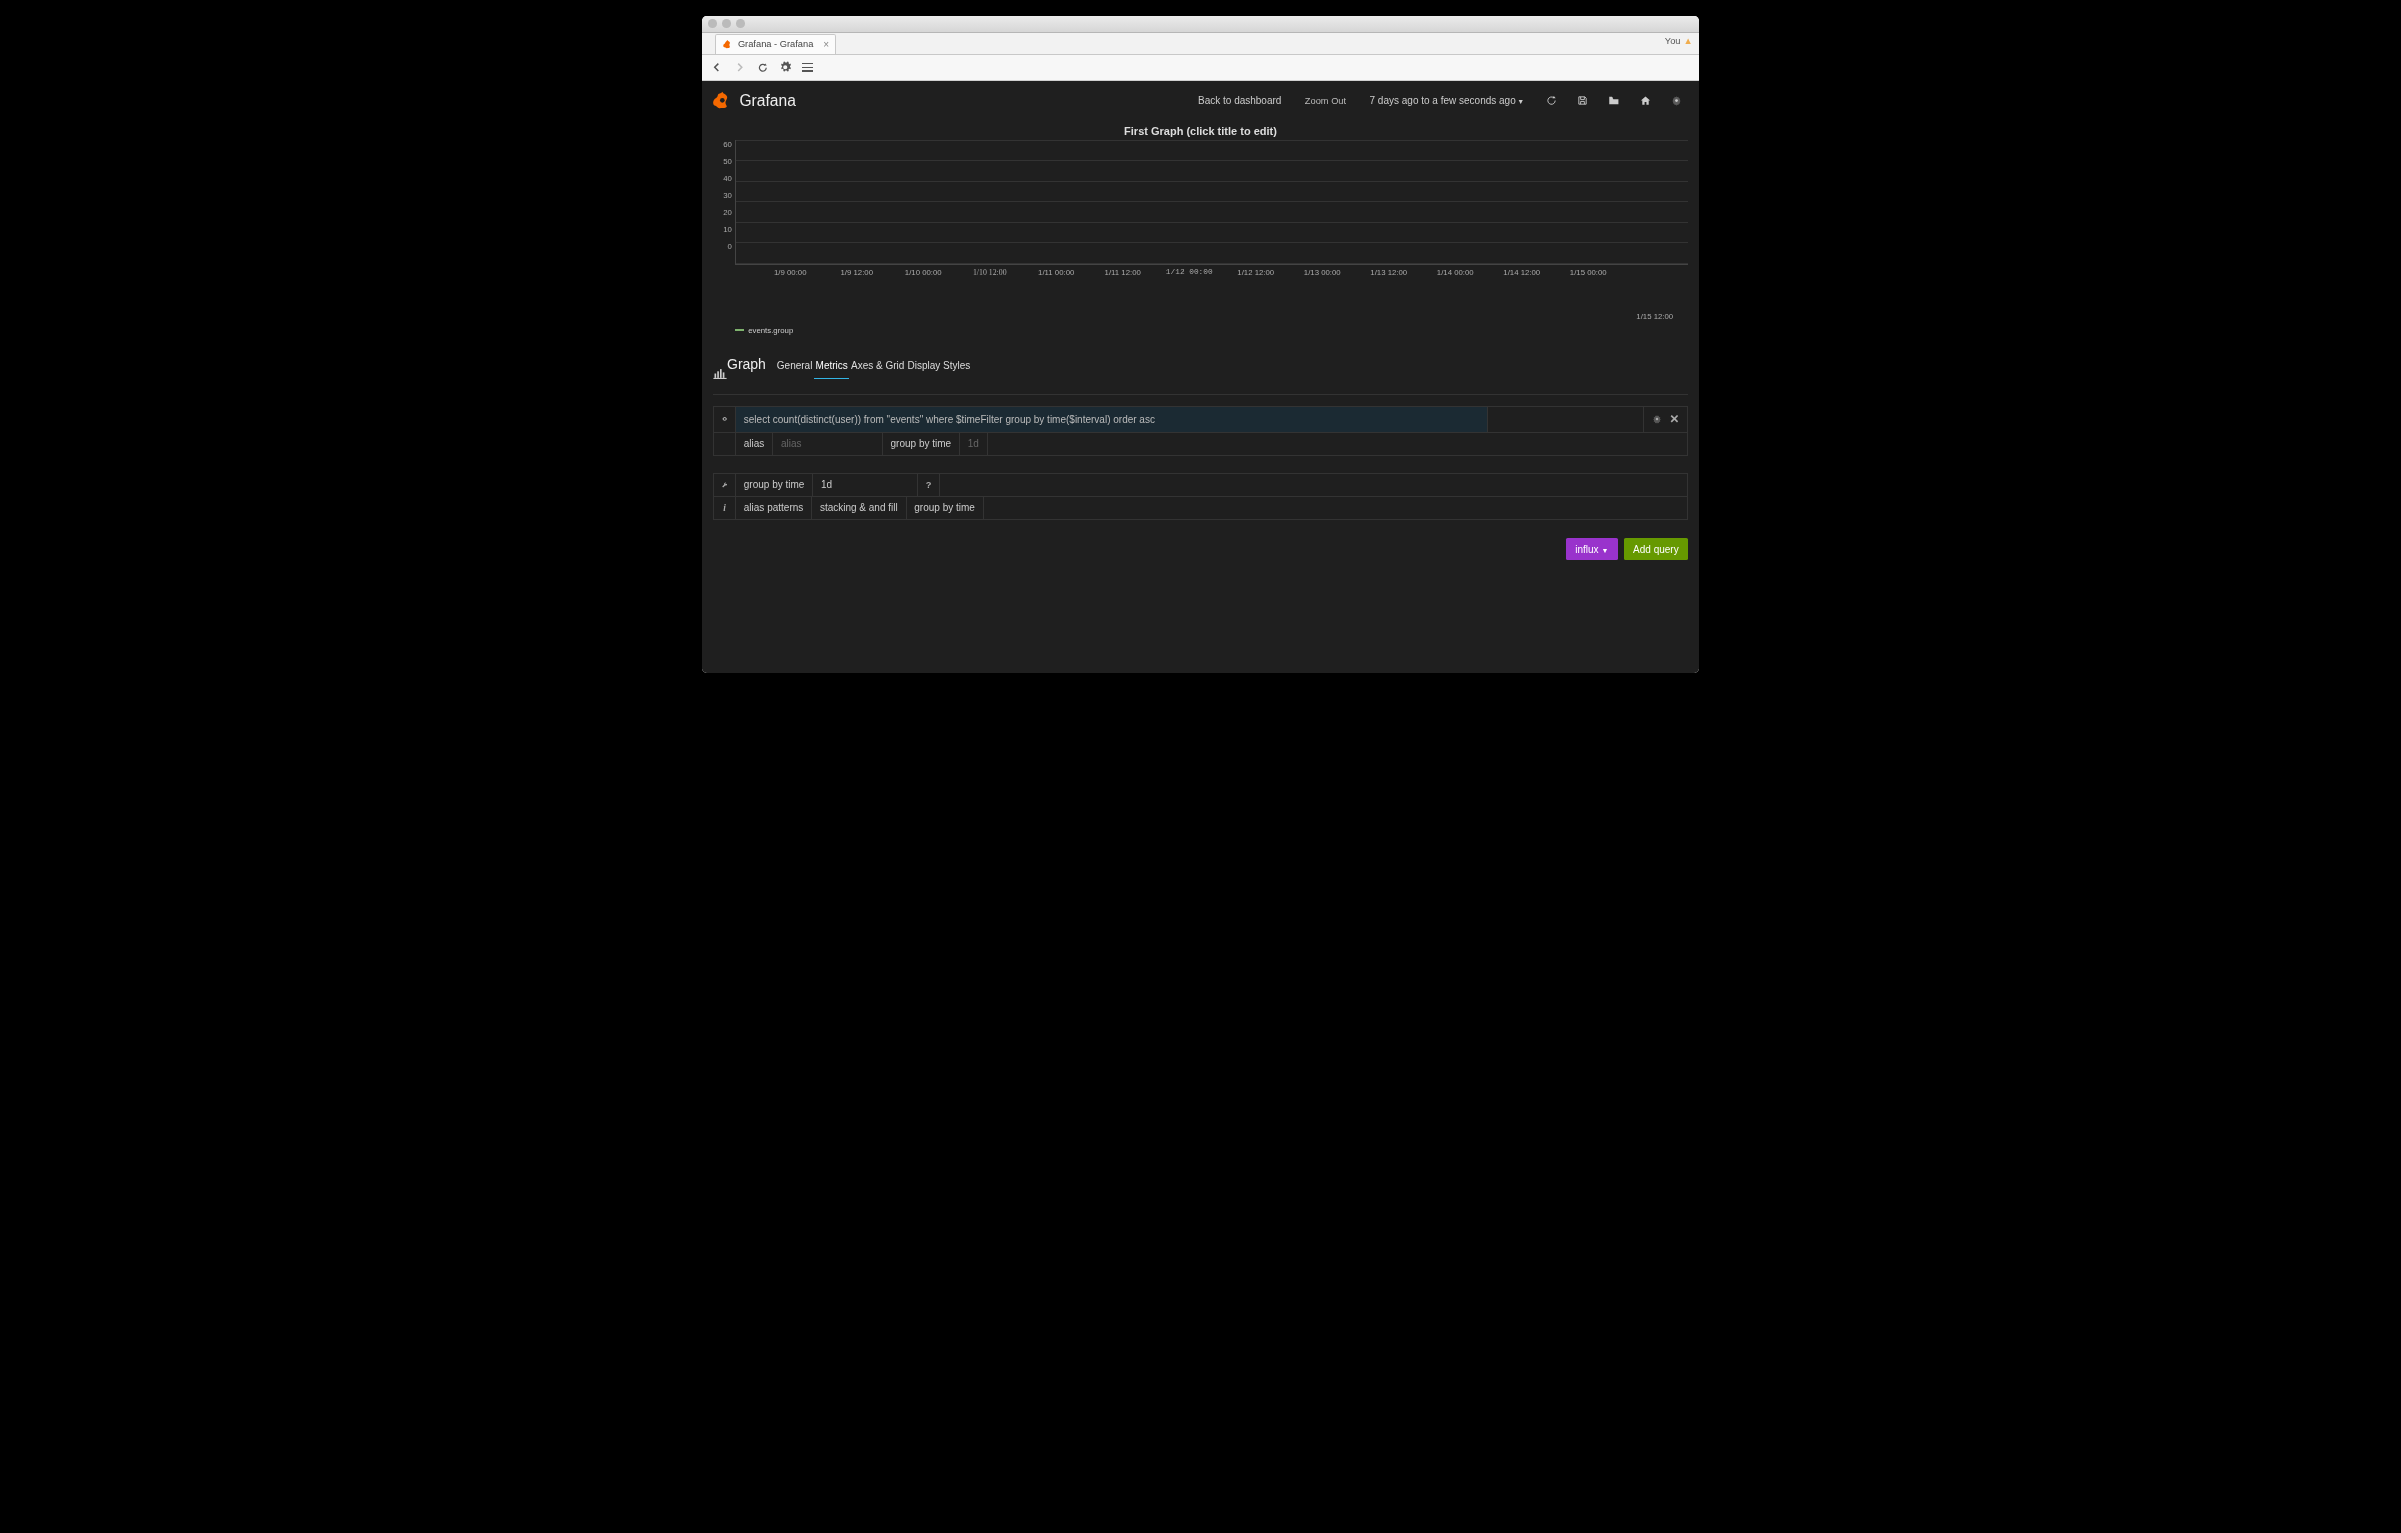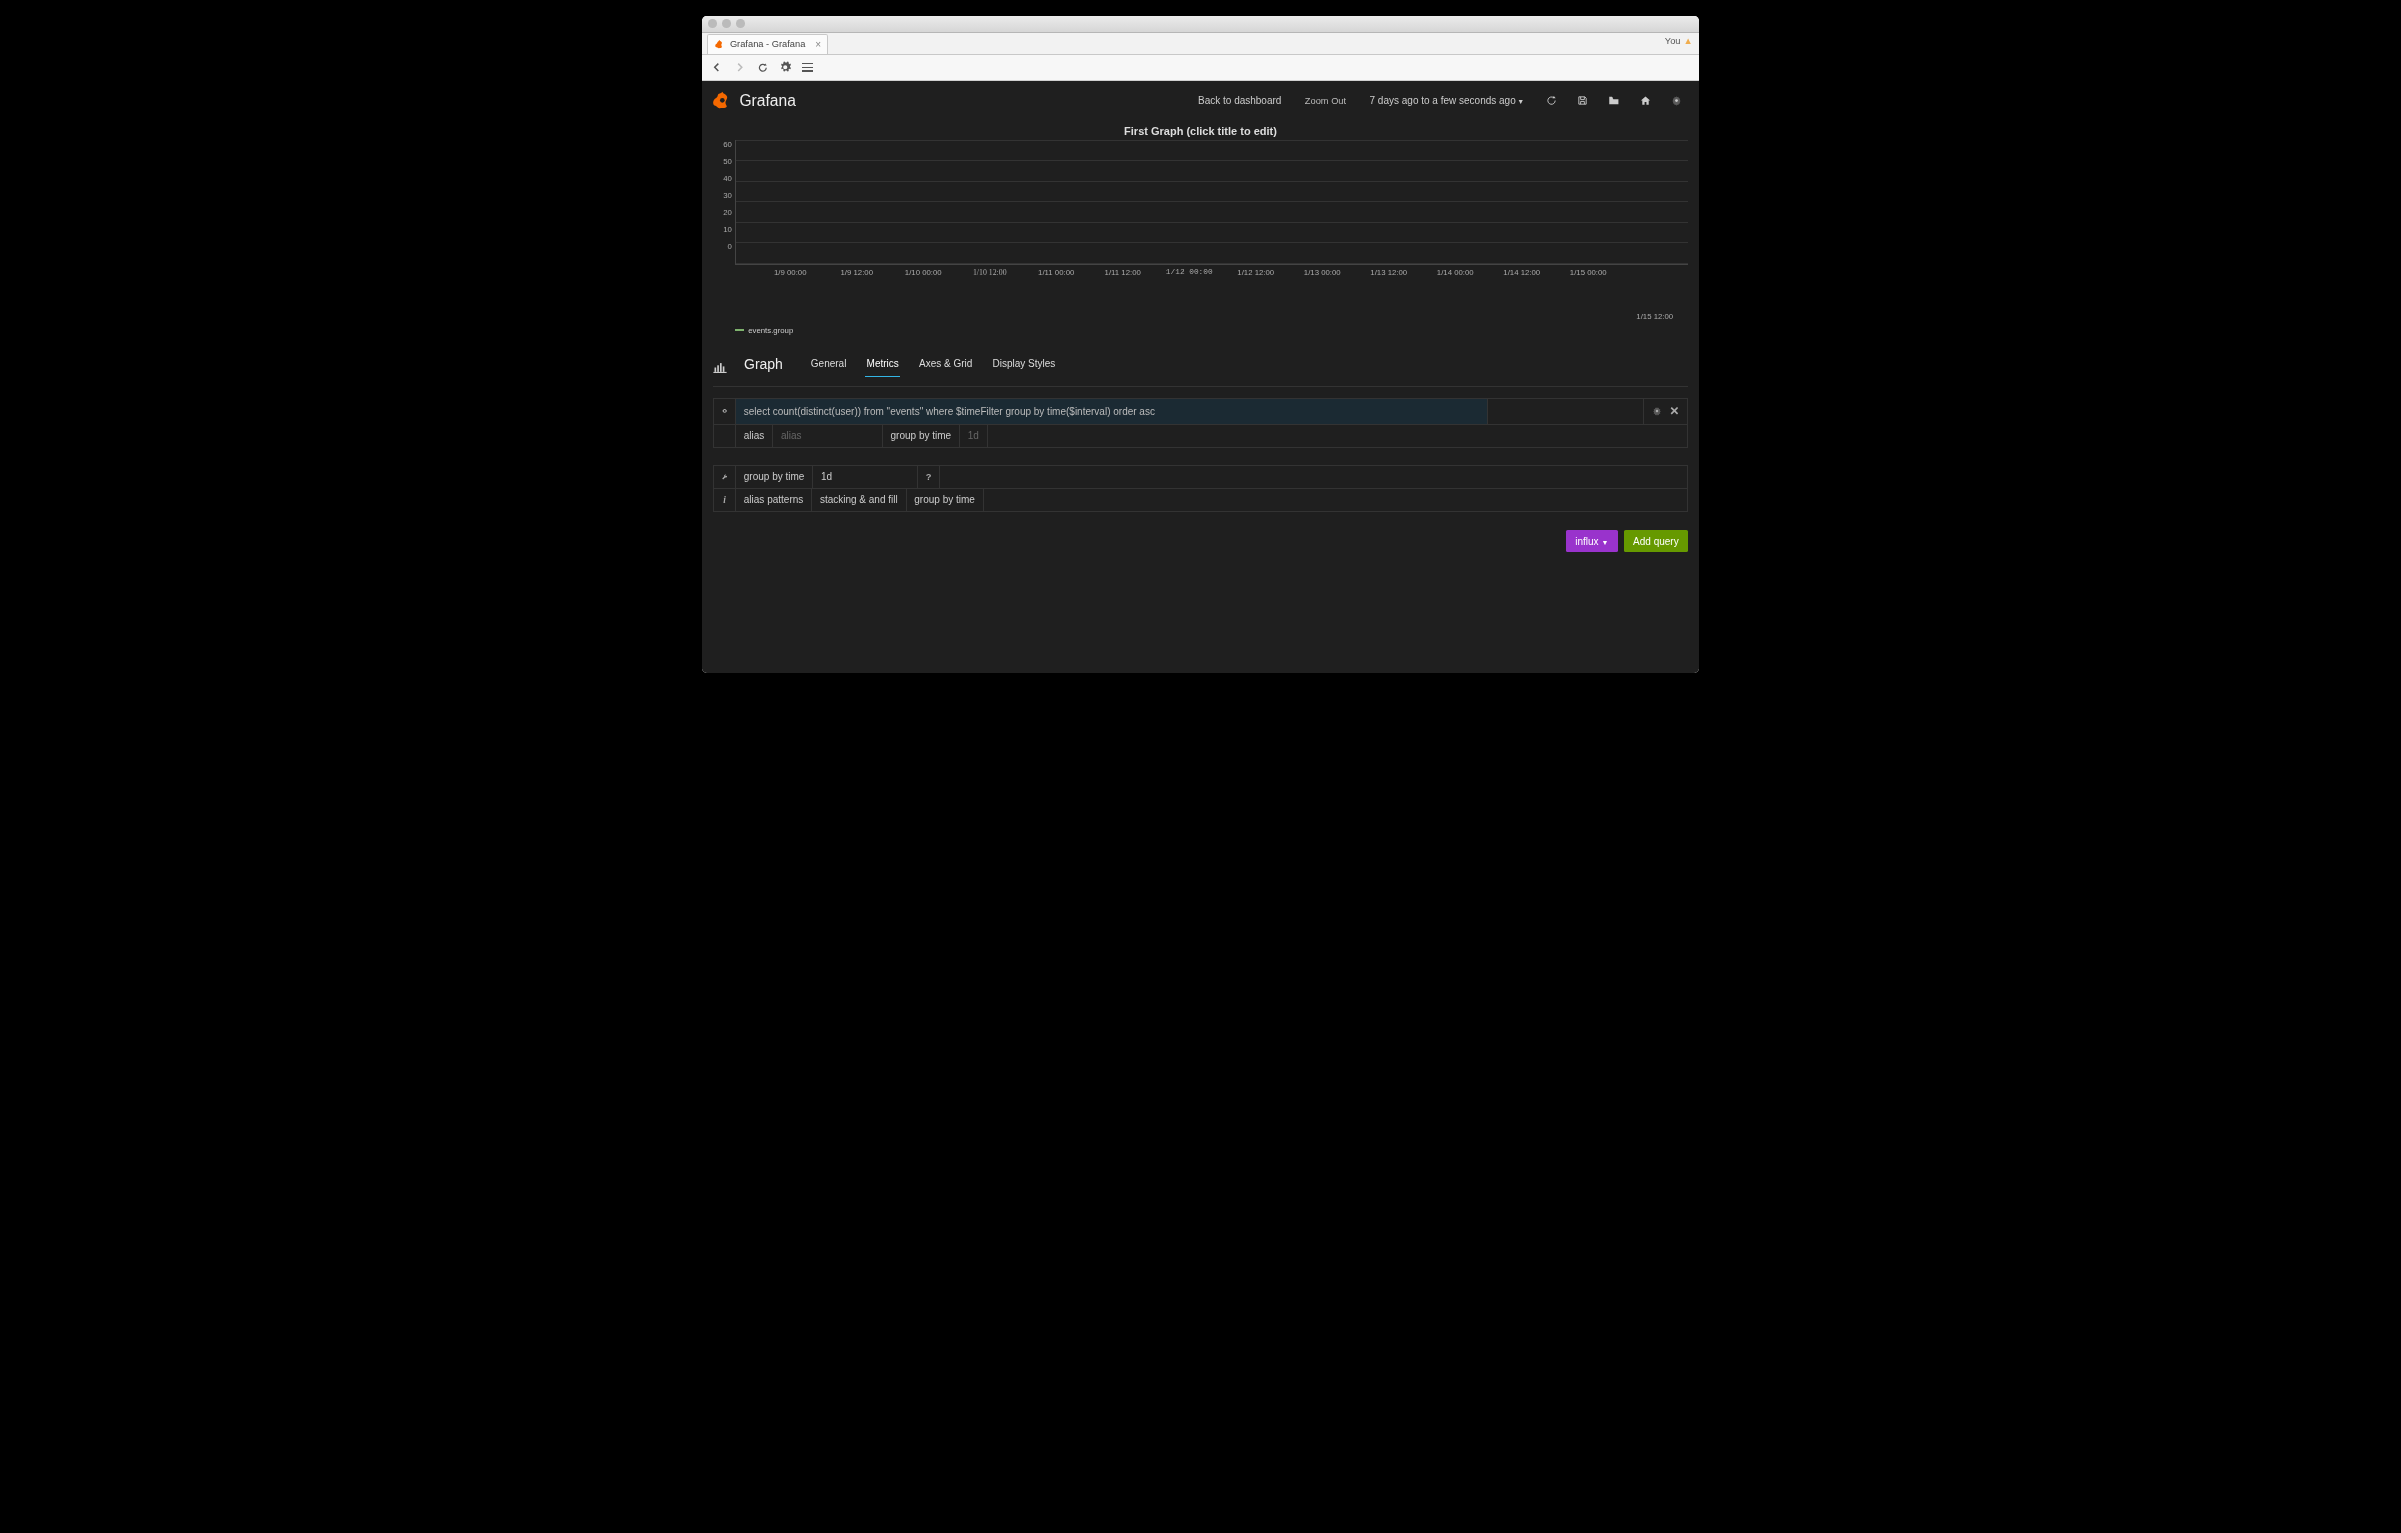--- a/index.html
+++ b/index.html
@@ -1,21 +1,21 @@
 <!DOCTYPE html>
 <html style="font-size:12.5px"><head>
 <meta charset="utf-8">
 <style>
 *{box-sizing:border-box;margin:0;padding:0;font-family:-apple-system,BlinkMacSystemFont,"Helvetica Neue",Arial,sans-serif}
 body{background:#000;display:flex;justify-content:center;padding:15.6px 0}
 .window{width:997px;background:#fff;border-radius:4.7px;overflow:hidden;box-shadow:0 7.8px 31px rgba(0,0,0,.5)}
 .titlebar{height:17px;background:linear-gradient(#ebebeb,#d6d6d6);display:flex;align-items:center;padding:0 6.2px;gap:5.5px;border-bottom:0.8px solid #b6b6b6}
 .dot{width:8.6px;height:8.6px;border-radius:50%;background:#bbb}
 .tabbar{height:22px;background:#f2f2f2;display:flex;align-items:flex-end;border-bottom:0.8px solid #c8c8c8;position:relative}
-.tab{height:20px;background:#fbfbfb;border:0.8px solid #c8c8c8;border-bottom:none;border-radius:2.3px 2.3px 0 0;display:flex;align-items:center;padding:0 22px 0 6.2px;margin-left:5px;font-size:9.3px;color:#444;gap:4.7px;position:relative}
+.tab{height:20px;background:#fbfbfb;border:0.8px solid #c8c8c8;border-bottom:none;border-radius:2.3px 2.3px 0 0;display:flex;align-items:center;padding:0 22px 0 6.2px;margin-left:13px;font-size:9.3px;color:#444;gap:4.7px;position:relative}
 .tab-close{position:absolute;right:6.2px;color:#888;font-size:10px}
 .favicon{width:11px;height:11px;display:inline-flex;align-items:center;justify-content:center}
 .you{position:absolute;right:6.2px;top:3.1px;font-size:9.3px;color:#555;display:flex;align-items:center;gap:3.1px}
 .warn{color:#f0ad4e}
 .toolbar{height:26.5px;background:#f7f7f7;border-bottom:0.8px solid #d0d0d0;display:flex;align-items:center;padding:0 6.2px;gap:6.2px}
 .navbtn{width:17px;height:17px;display:flex;align-items:center;justify-content:center;color:#666;font-size:11.7px;cursor:pointer}
 .navbtn.dis{color:#bbb}
 .omni{flex:1;height:20px;border:0.8px solid #ccc;border-radius:2.3px;background:#fff;display:flex;align-items:center;padding:0 4.7px;font-size:10px;color:#333;gap:3.1px}
 .omni .host{color:#222}
 .omni .path{color:#888}
@@ -41,21 +41,21 @@
 .grid{position:absolute;inset:0;display:flex;flex-direction:column;justify-content:space-between}
 .gl{height:0;border-top:0.8px solid #333}
 .bars{position:absolute;inset:0;display:flex;align-items:flex-end;padding-left:22px;padding-right:0}
 .slot{flex:0 0 auto;display:flex;align-items:flex-end}
 .bar{background:#7eb26d;margin-right:0}
 .xaxis{display:flex;margin-left:22px;font-size:7.8px;color:#aaa;padding-top:3.1px}
 .xl{text-align:center}
 .legend{margin:4.7px 0 9.3px 22px;font-size:7.8px;color:#ccc;display:flex;align-items:center;gap:3.9px}
 .swatch{width:9.3px;height:2.3px;background:#7eb26d}
 .editor{padding:12.5px 11px 0}
-.tabs{display:flex;align-items:center;gap:17px;border-bottom:0.8px solid #333;padding-bottom:7px}
+.tabs{display:flex;align-items:flex-end;border-bottom:0.8px solid #333;padding-bottom:15px}
 .ticon{color:#ccc}
 .tlabel{font-size:14px;color:#eee;margin-right:9.3px;padding-bottom:6.2px}
 .etab{font-size:10px;color:#ddd;cursor:pointer;padding:0 1.6px 6.2px;border-bottom:1.6px solid transparent}
 .etab.active{border-bottom-color:#33b5e5;color:#fff}
 .qrow{margin-top:11px;border:0.8px solid #333}
 .qline{display:flex;border-bottom:0.8px solid #333}
 .qline:last-child{border-bottom:none}
 .cell{padding:5.5px 7.8px;font-size:10px;color:#ccc;border-right:0.8px solid #333;display:flex;align-items:center}
 .cell.icon{width:22px;justify-content:center;color:#aaa;font-size:9.3px}
 .cell.query{flex:1;background:#1b2a33;color:#bbb}

